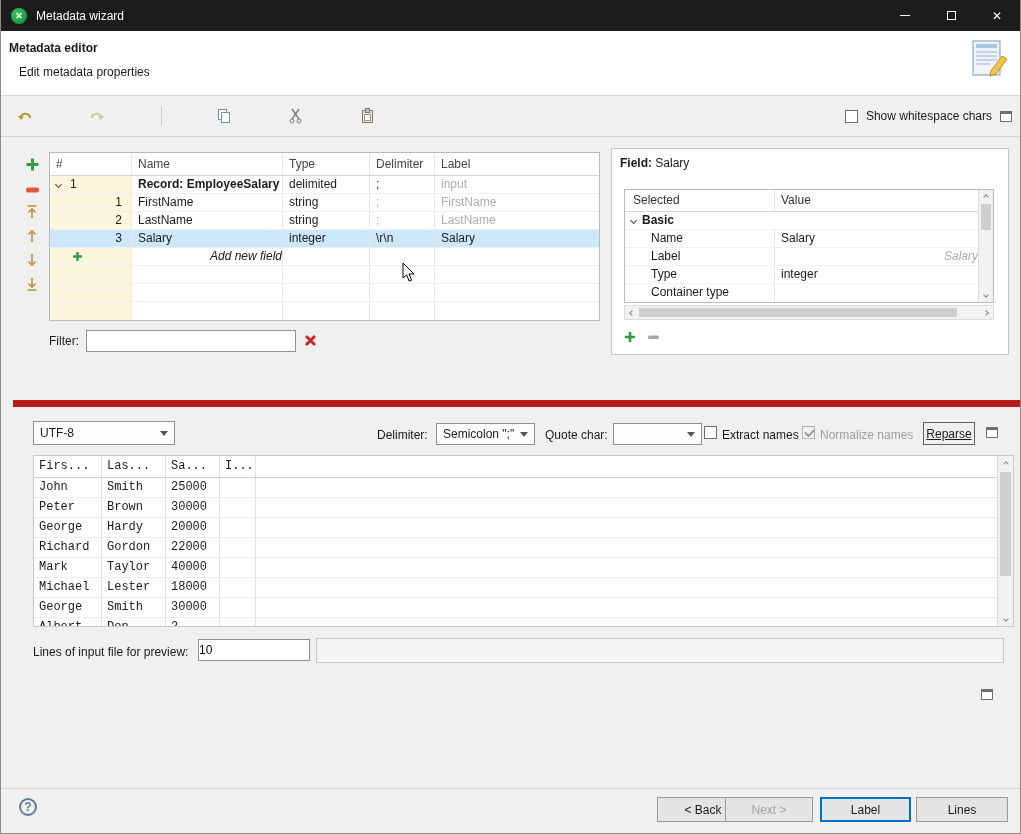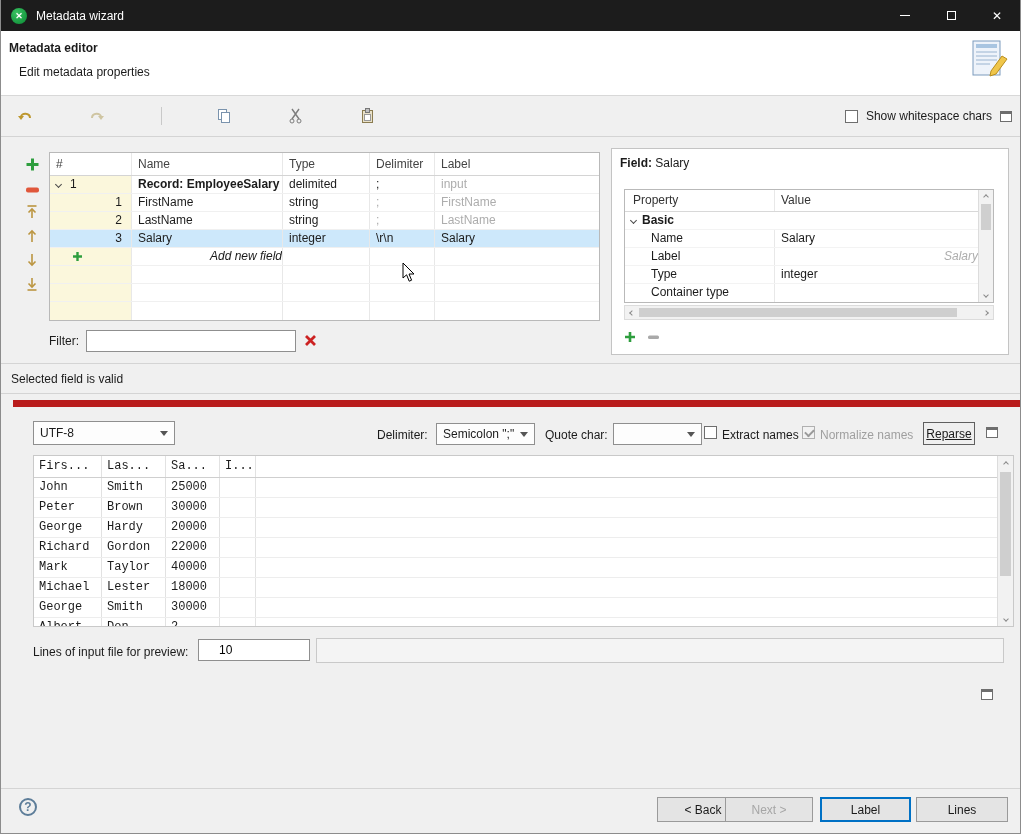--- a/index.html
+++ b/index.html
@@ -110,21 +110,21 @@
   .preview-table { position:absolute; left:20px; top:48px; width:981px; height:172px; background:#fff; border:1px solid #c9c9c9;
                    font-family:"Liberation Mono","DejaVu Sans Mono",monospace; overflow:hidden; }
   .pv-row { display:grid; grid-template-columns:68px 64px 54px 36px 1fr; height:20px; line-height:19px;
             border-bottom:1px solid #ededed; width:963px; }
   .pv-header { height:22px; line-height:21px; border-bottom:1px solid #cfcfcf; }
   .pv-cell { padding-left:5px; border-right:1px solid #e2e2e2; overflow:hidden; white-space:nowrap; }
   .pv-cell:last-child { border-right:none; }
 
   .lines-label { position:absolute; left:20px; top:238px; }
   .lines-input { position:absolute; left:185px; top:232px; width:112px; height:22px; border:1px solid #8f8f8f;
-                 background:#fff; font:12px "Liberation Sans",sans-serif; padding:0 20px; }
+                 background:#fff; font:12px "Liberation Sans",sans-serif; padding:0 0; }
   .empty-bar { position:absolute; left:303px; top:231px; width:688px; height:25px; border:1px solid #c9c9c9; background:#f4f4f4; }
 
   
   .raw { position:absolute; top:661px; left:0; width:100%; height:127px; }
   .raw-box { position:absolute; left:14px; top:26px; width:957px; height:71px; background:#efefef; border:1px solid #b5b5b5; }
   .raw-lines { position:absolute; left:10px; top:5px; right:18px; bottom:14px; overflow:hidden;
                font-family:"Liberation Mono","DejaVu Sans Mono",monospace; font-size:12px; line-height:17px; }
 
   
   .footer { position:absolute; top:788px; left:0; width:100%; height:46px; border-top:1px solid #d4d4d4; }
@@ -335,21 +335,21 @@
         </svg>
     </div>
 
     <div class="field-panel">
       <div class="fp-title">
         <span class="bold">Field:</span>
         <span>Salary</span>
       </div>
       <div class="prop-table">
         <div class="pt-row pt-header">
-          <div class="pt-cell" style="padding-left:8px">Property</div>
+          <div class="pt-cell" style="padding-left:8px">Selected</div>
           <div class="pt-cell">Value</div>
         </div>
         <div class="pt-row">
           <div class="pt-cell pt-group" style="border-right:none">
             <span class="chev down"></span>
             <span>Basic</span>
           </div>
           <div class="pt-cell"></div>
         </div>
         <div class="pt-row">
@@ -393,23 +393,20 @@
           </svg>
       </div>
       <div class="fp-minus">
         <svg width="13" height="12">
             <rect x="1" y="4.5" width="11" height="3.5" rx="1.5" fill="#a9a9a9"></rect>
           </svg>
       </div>
     </div>
   </div>
 
-  <div class="statusbar">
-    <span>Selected field is valid</span>
-  </div>
 
   <div class="preview">
     <div class="combo" style="left:20px;top:14px;width:142px;height:24px">
       <span>UTF-8</span>
     </div>
     <div class="p-label" style="left:364px;top:21px">Delimiter:</div>
     <div class="combo" style="left:423px;top:16px;width:99px;height:22px">
       <span>Semicolon ";"</span>
     </div>
     <div class="p-label" style="left:532px;top:21px">Quote char:</div>

